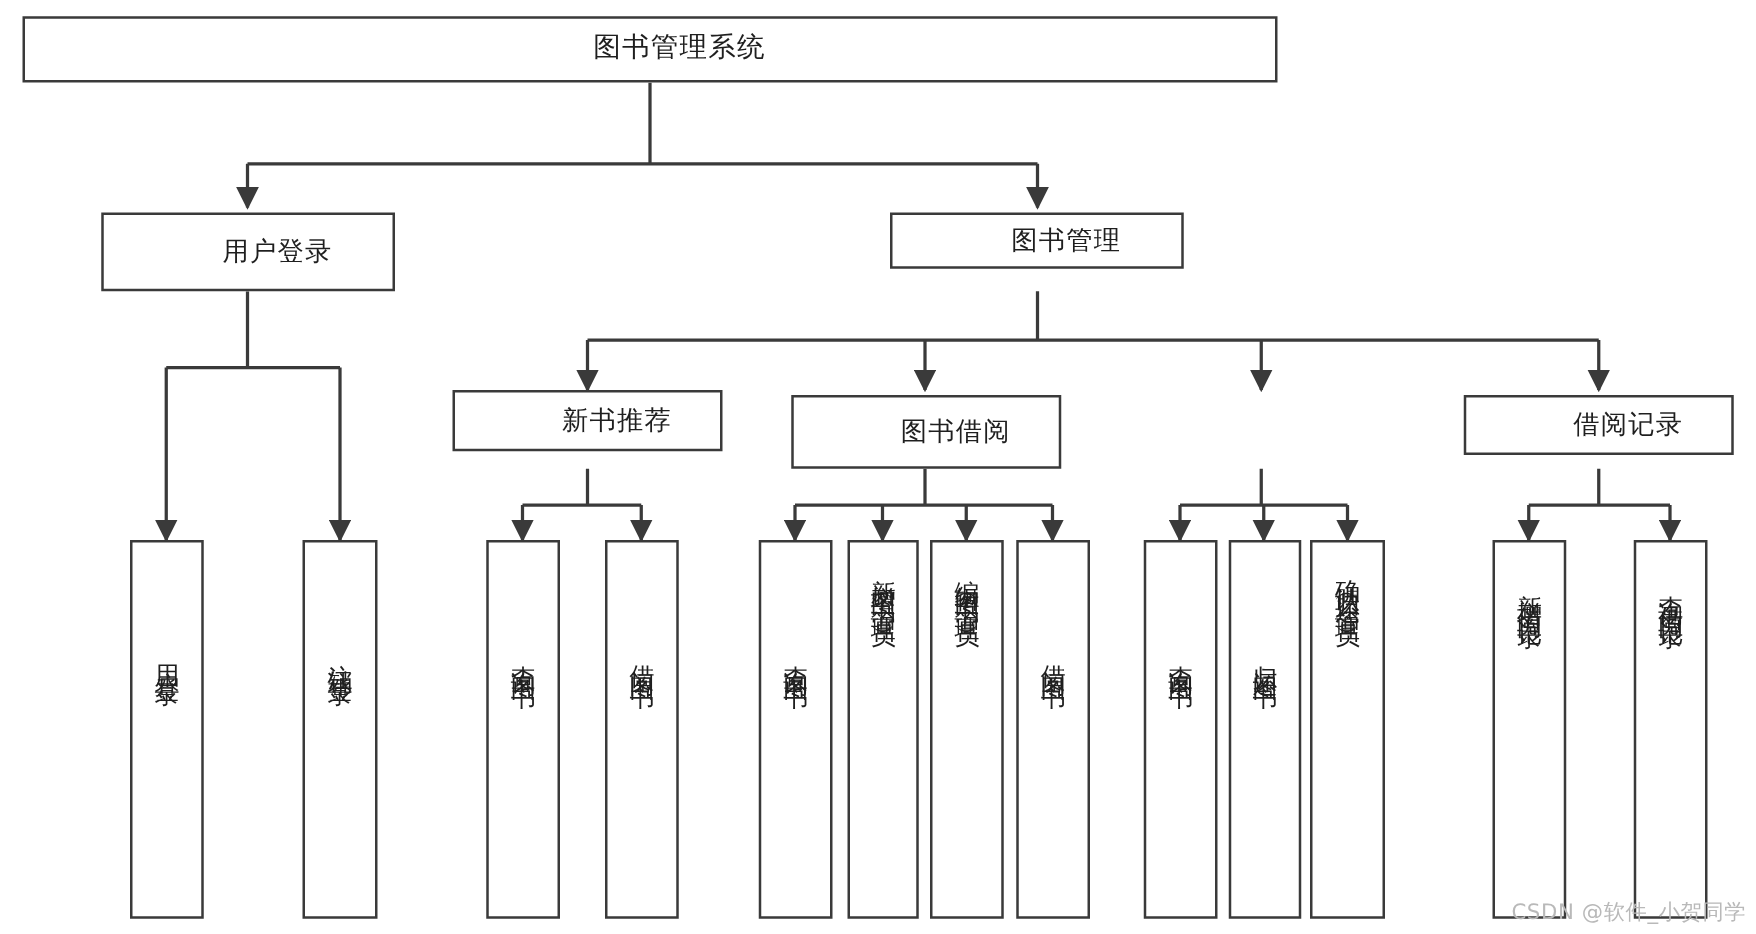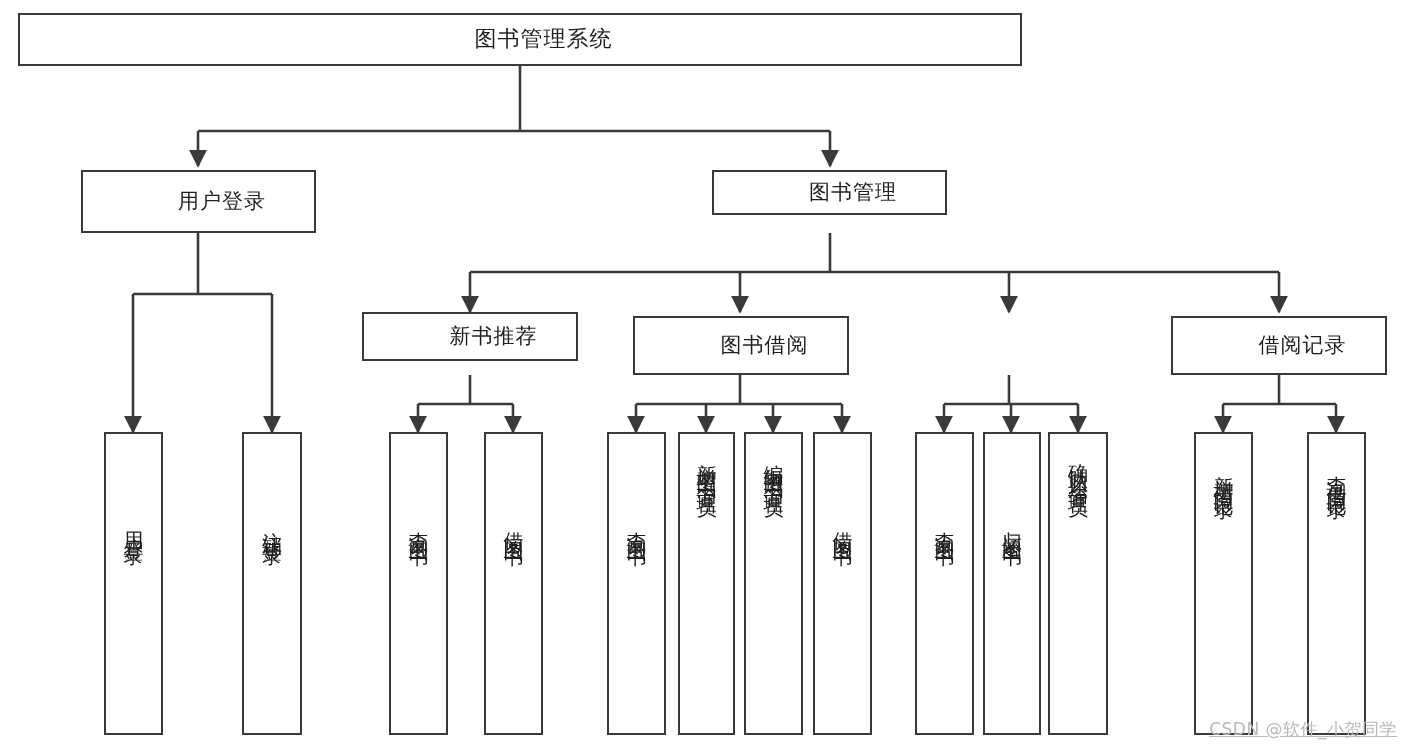--- a/index.html
+++ b/index.html
@@ -69,21 +69,20 @@
     margin-top: 26px;
   }
   .watermark {
     position: absolute;
     right: 8px;
     bottom: 6px;
     font-size: 17px;
     color: #b9b9b9;
     letter-spacing: 0.5px;
     white-space: nowrap;
-    text-decoration: underline;
   }
 </style>
 </head>
 <body>
 
 <div id="canvas">
 
   <svg id="edges" viewBox="0 0 1405 747" xmlns="http://www.w3.org/2000/svg">
     <defs>
       <marker id="arrow" viewBox="0 0 10 10" refX="9" refY="5" markerWidth="7" markerHeight="7" orient="auto-start-reverse">
@@ -135,21 +134,21 @@
     </g>
   </svg>
 
   <div class="node h root" style="left:18px; top:13px; width:1004px; height:53px;">图书管理系统</div>
 
   <div class="node h" style="left:81px; top:170px; width:235px; height:63px;">用户登录</div>
   <div class="node h" style="left:712px; top:170px; width:235px; height:45px;">图书管理</div>
 
   <div class="node h" style="left:362px; top:312px; width:216px; height:49px;">新书推荐</div>
   <div class="node h" style="left:633px; top:316px; width:216px; height:59px;">图书借阅</div>
-  <div class="node h" style="left:1171px; top:316px; width:216px; height:59px;">借阅记录</div>
+  <div class="node h" style="left:1171px; top:316px; width:216px; height:48px;">借阅记录</div>
 
   <div class="node v mid" style="left:104px; top:432px; width:59px; height:303px;">
     <span class="vtext">用户登录</span>
   </div>
   <div class="node v mid" style="left:242px; top:432px; width:60px; height:303px;">
     <span class="vtext">注销登录</span>
   </div>
   <div class="node v mid" style="left:389px; top:432px; width:59px; height:303px;">
     <span class="vtext">查询图书</span>
   </div>

